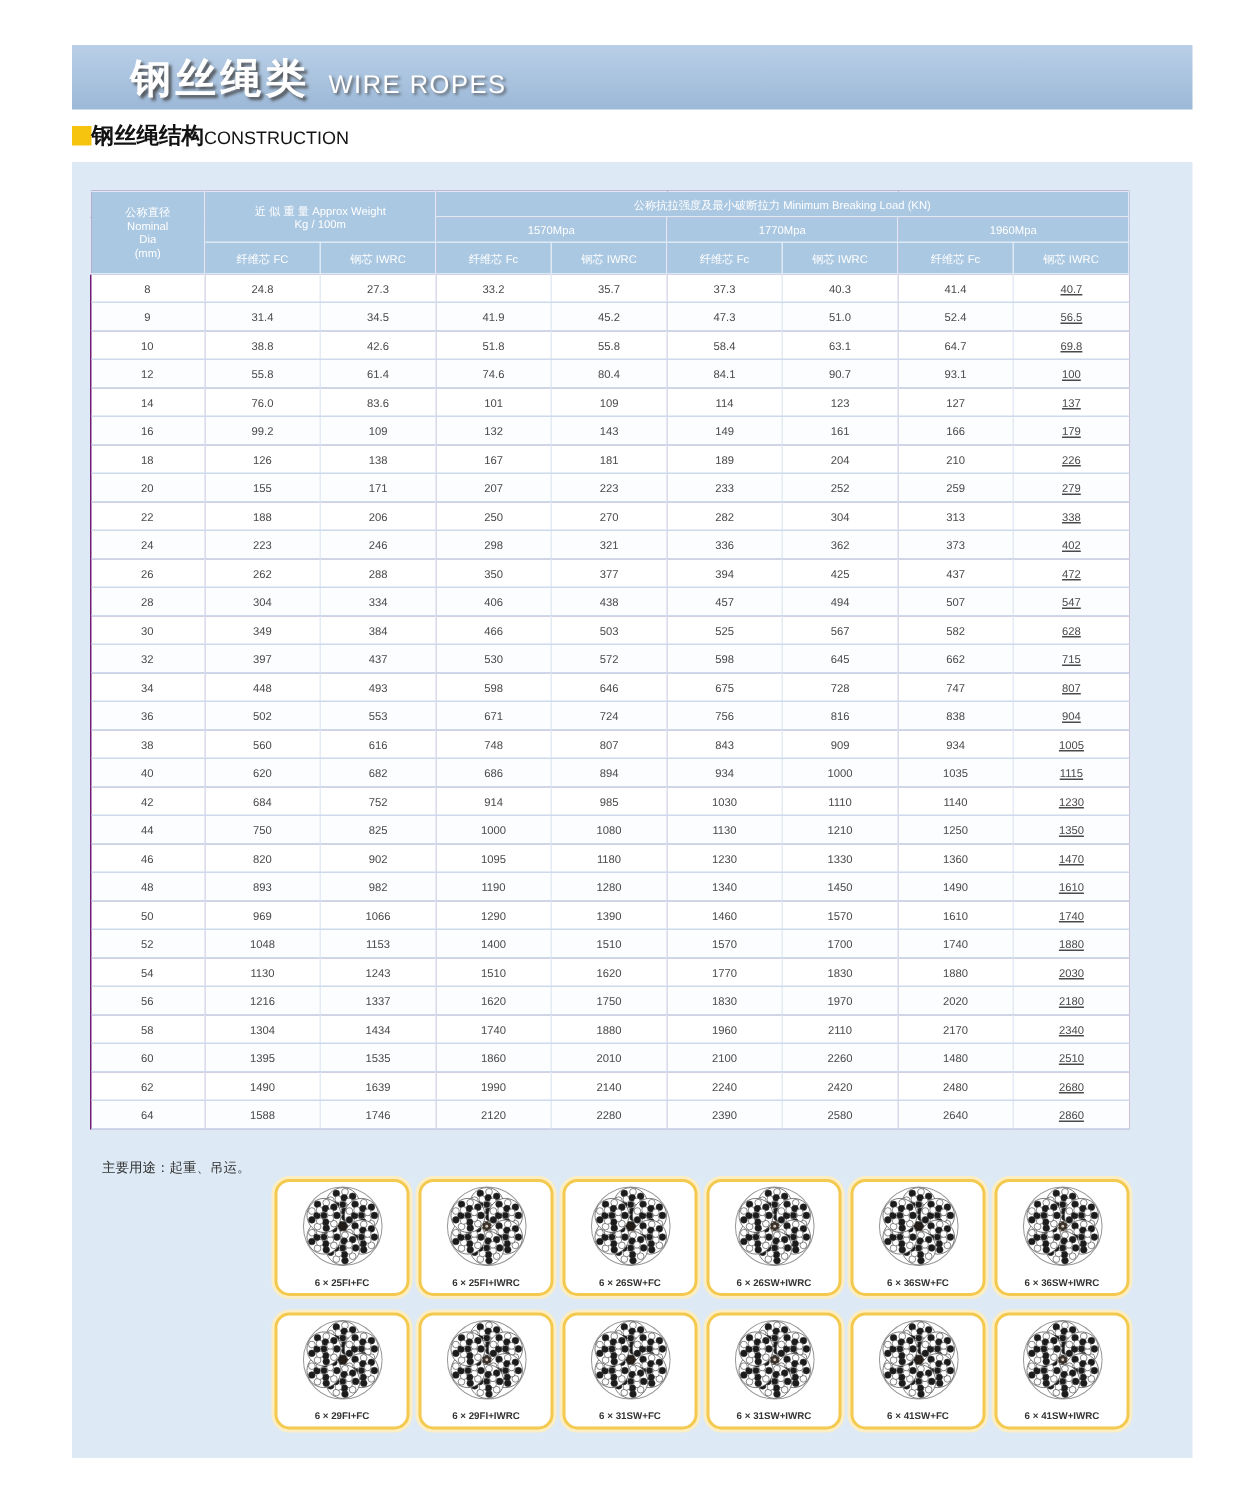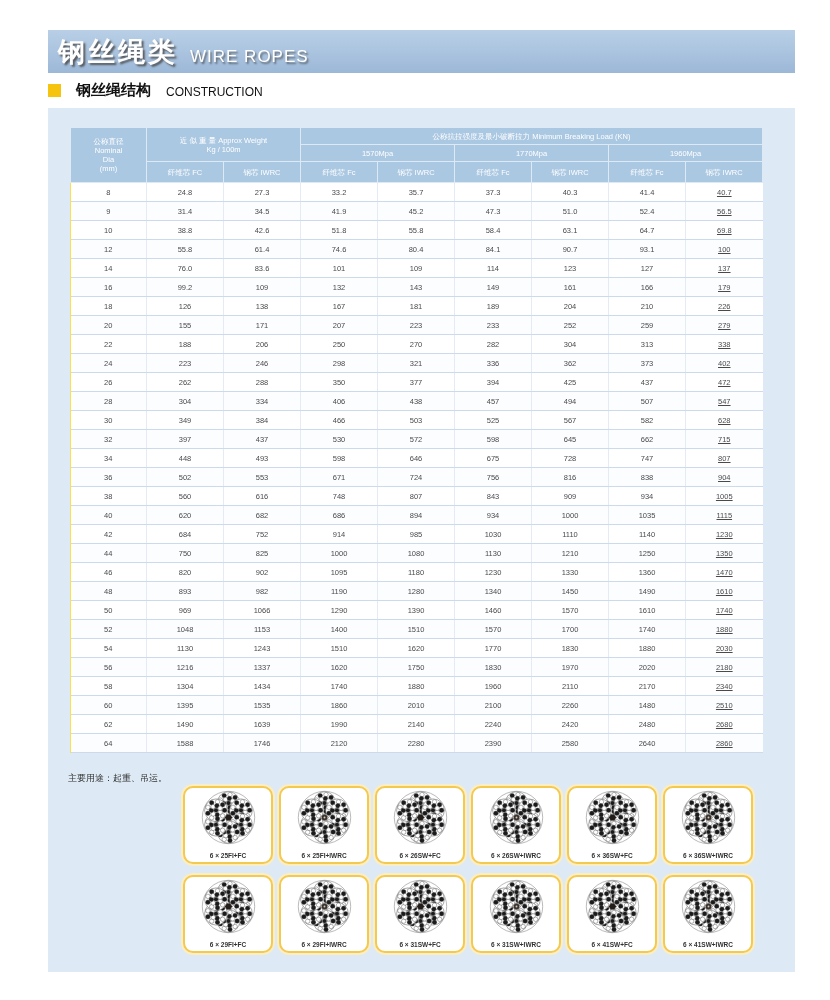--- a/index.html
+++ b/index.html
@@ -4,46 +4,46 @@
 <style>
   html,body{margin:0;padding:0;}
   body{
     width:830px;height:1000px;position:relative;background:#ffffff;
     font-family:"Liberation Sans", sans-serif;overflow:hidden;
   }
   
   .banner{
     position:absolute;left:48px;top:30px;width:747px;height:43px;
     background:linear-gradient(#b9cfe7,#9cb8d7);
-    display:flex;align-items:center;padding-left:10px;box-sizing:border-box;
+    display:flex;align-items:center;padding-left:39px;box-sizing:border-box;
   }
   .banner .zh{
     font-size:27px;font-weight:bold;color:#ffffff;letter-spacing:3px;
     text-shadow:2px 2px 2px rgba(70,70,70,.85);
   }
   .banner .en{
     font-size:17px;font-weight:normal;color:#ffffff;margin-left:12px;margin-top:10px;
     text-shadow:1.5px 1.5px 2px rgba(70,70,70,.75);letter-spacing:1px;
   }
   
   .section-head{
-    position:absolute;left:48px;top:81px;display:flex;align-items:center;gap:15px;
+    position:absolute;left:48px;top:81px;display:flex;align-items:center;gap:0;
   }
   .sq{width:13px;height:13px;background:#f6c40e;}
   .section-head .zh{font-size:15px;font-weight:bold;color:#121212;}
   .section-head .en{font-size:12px;font-weight:normal;color:#121212;margin-top:2px;}
   
   .panel{
     position:absolute;left:48px;top:108px;width:747px;height:864px;
     background:#dde9f4;
   }
   
   .rope-table{
-    position:absolute;left:22px;top:19px;width:692px;
-    border-collapse:collapse;table-layout:fixed;background:#fde047;
+    position:absolute;left:12px;top:19px;width:692px;
+    border-collapse:collapse;table-layout:fixed;background:#701a75;
   }
   .rope-table th{
     background:#abc8e2;color:#ffffff;font-weight:normal;font-size:7.5px;
     border:1.5px solid #dde9f4;padding:0;text-align:center;line-height:9px;
   }
   .rope-table thead tr.hr1 th{height:16px;}
   .rope-table thead tr.hr2 th{height:16px;}
   .rope-table thead tr.hr3 th{height:20px;text-align:center;}
   .rope-table td{
     height:18px;font-size:7.5px;color:#4a4a4a;text-align:center;padding:0;

